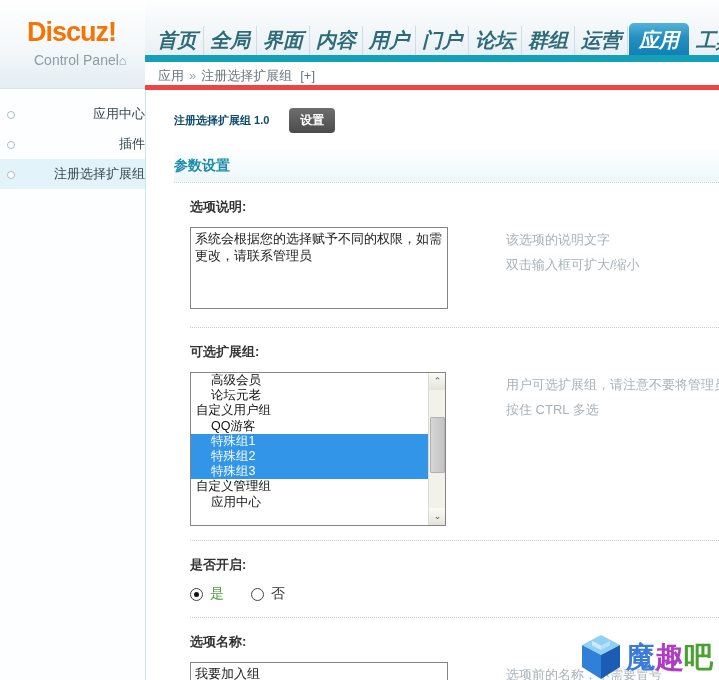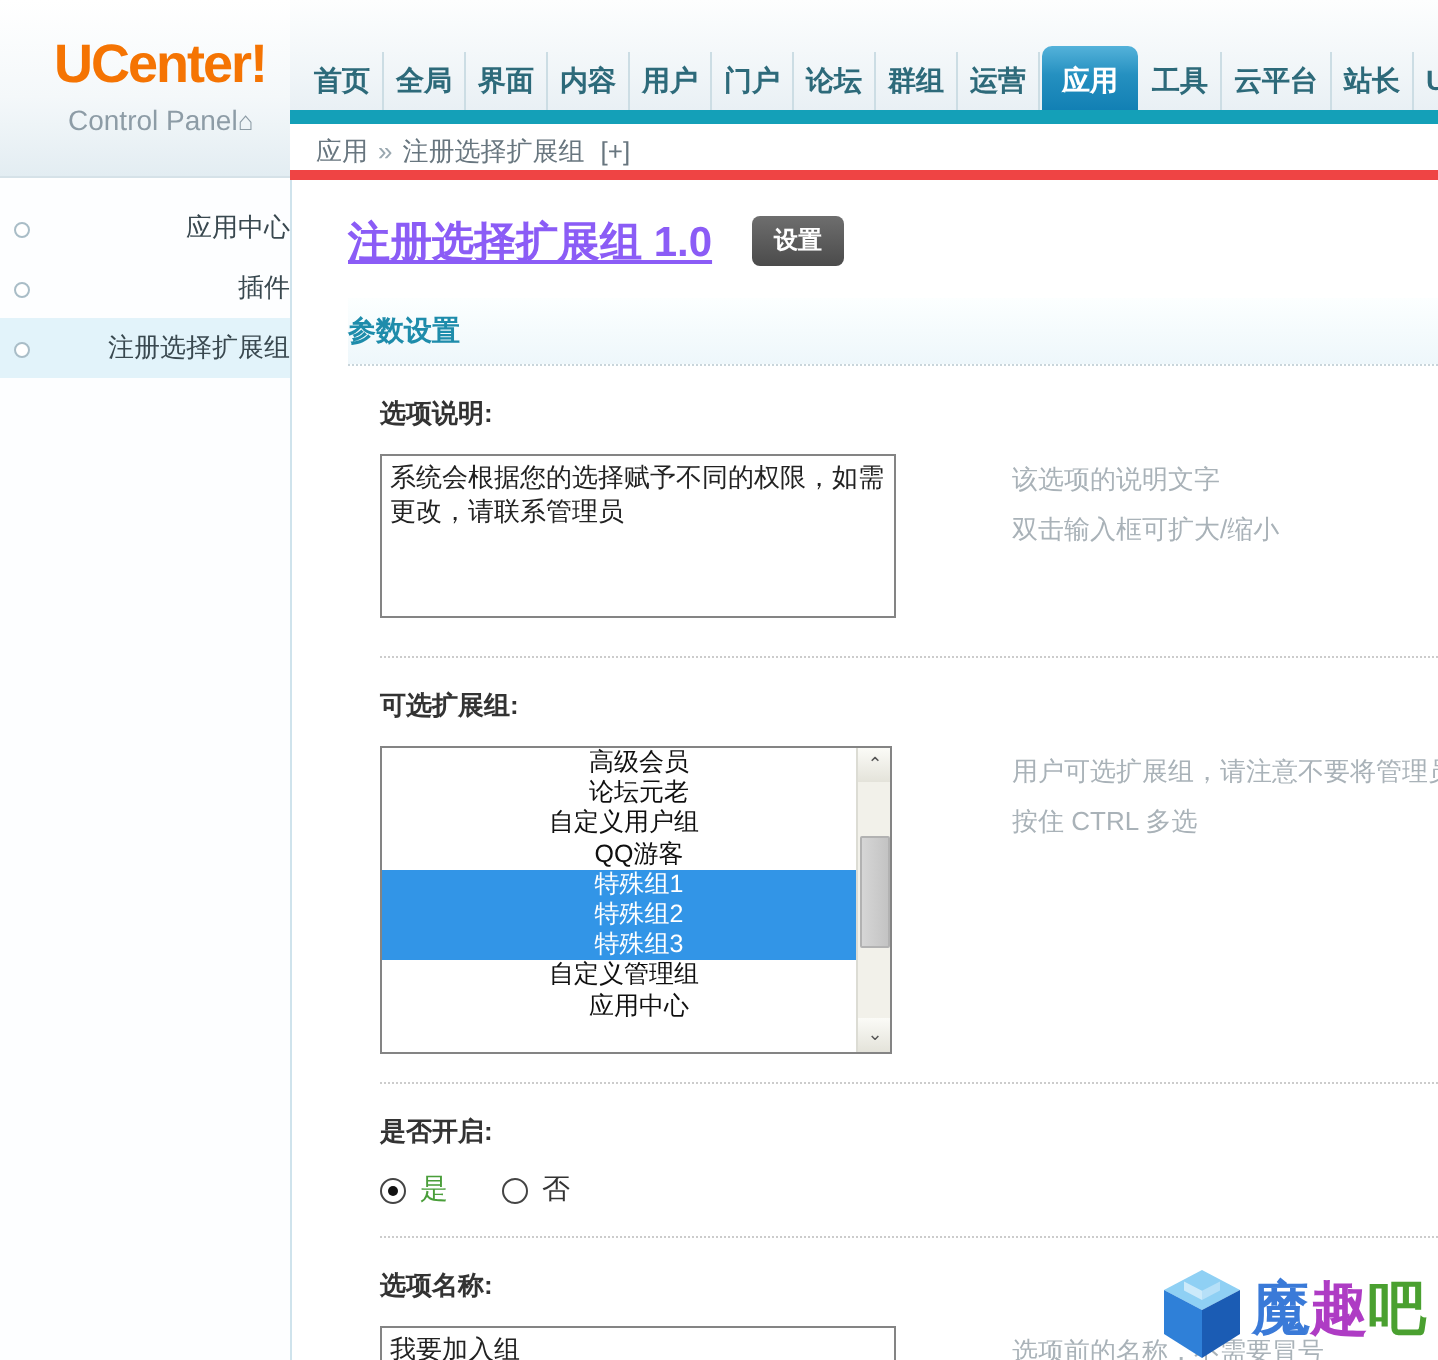--- a/index.html
+++ b/index.html
@@ -20,22 +20,22 @@
   .logo-sub { font-size:14px; color:#8d9ca6; margin:5px 0 0 7px; white-space:nowrap; }
   .home-glyph { font-size:13px; color:#8d9ca6; }
 
   .nav-wrap {
     position:absolute; left:145px; top:0; width:574px; height:62px;
     background:linear-gradient(#fdfefe 0%,#f0f5f8 60%,#e6eef3 100%);
   }
   .teal-bar { position:absolute; left:0; bottom:0; width:100%; height:7px; background:#14a0b8; }
   .tabs { position:absolute; left:6px; bottom:7px; display:flex; align-items:flex-end; white-space:nowrap; }
   .tab {
-    font-size:14px; font-weight:bold; color:#2d6a7a;
-    padding:6px 6px 7px; border-right:1px solid #ccdde4; line-height:16px; cursor:pointer;
+    font-size:20px; font-weight:bold; color:#2d6a7a;
+    padding:6px 6px 7px; border-right:1px solid #ccdde4; line-height:16px; cursor:pointer;font-style:italic;
   }
   .tab.active {
     color:#fff; border-right:none; margin:0 1px;
     background:linear-gradient(#54b2da 0%,#2590c0 45%,#1280b4 100%);
     border-radius:5px 5px 0 0; padding:9px 10px 7px;
   }
   .breadcrumb {
     position:absolute; left:145px; top:62px; width:574px; height:28px;
     background:#fff; border-bottom:5px solid #ef4444;
     font-size:13px; color:#68767f; line-height:27px; padding-left:13px; white-space:nowrap;
@@ -51,21 +51,21 @@
     border:1px solid #a9bdc7; border-radius:50%; background:#fff;
   }
   .side-item.selected { background:#e2f3fa; }
 
   
   .main {
     position:absolute; left:145px; top:90px; width:574px; height:590px;
     border-left:1px solid #cfe3ec; background:#fff; padding:0 0 0 28px;
   }
   .title-row { margin-top:15px; height:31px; display:flex; align-items:center; }
-  .page-title { font-size:21px; font-weight:bold; color:#8b5cf6;text-decoration:underline; }
+  .page-title { font-size:11px; font-weight:bold; color:#0c4a6e; }
   .settings-btn {
     margin-left:20px; background:linear-gradient(#6e6e6e,#4b4b4b); color:#fff;
     font-size:12px; font-weight:bold; padding:4px 11px; border:none; border-radius:4px;
     font-family:inherit; cursor:pointer;
   }
   .section-bar {
     margin-top:13px; padding:8px 0 7px;
     background:linear-gradient(#fcffff,#eef7fb);
     font-size:14px; font-weight:bold; color:#1e8cab;
     border-bottom:1px dotted #c9d5db;
@@ -75,21 +75,21 @@
   .field-body { display:flex; align-items:flex-start; }
   .control-col { flex:0 0 258px; width:258px; }
   .help-col { margin-left:58px; color:#a9b2b8; font-size:13px; line-height:25px; white-space:nowrap; }
 
   textarea.desc {
     width:258px; height:82px; border:1px solid #848484; background:#fff;
     font-family:inherit; font-size:13px; line-height:17px; padding:2px 4px; color:#222; resize:none;
   }
 
   .listbox { width:256px; height:154px; border:1px solid #848484; position:relative; background:#fff; overflow:hidden; }
-  .lb-options { margin-right:17px;text-align:center; }
+  .lb-options { margin-right:17px; }
   .lb-opt { font-size:12.5px; height:15.2px; line-height:15.2px; color:#101010; padding-left:20px; white-space:nowrap; overflow:hidden; cursor:default; }
   .lb-opt.bold { font-weight:normal; padding-left:5px; }
   .lb-opt.selected { background:#3295e7; color:#fff; }
   .scrollbar { position:absolute; right:0; top:0; width:17px; height:100%; background:#f2f1ea; border-left:1px solid #dcdcd4; }
   .sb-btn {
     position:absolute; left:0; width:17px; height:17px; text-align:center;
     background:linear-gradient(#fbfbf7,#e4e3da); color:#555; font-size:9px; line-height:17px; cursor:pointer;
   }
   .sb-up { top:0; } .sb-down { bottom:0; }
   .sb-thumb {
@@ -107,32 +107,32 @@
   .radio-opt + .radio-opt { margin-left:27px; }
   .yes-label { color:#4a9e3a; }
   .no-label { color:#333; }
 
   input.name-input {
     width:258px; height:23px; border:1px solid #848484; background:#fff;
     font-family:inherit; font-size:13px; padding:2px 4px; color:#222;
   }
 
   
-  .watermark { position:absolute; right:6px; bottom:0px; display:flex; z-index:9;font-family:Liberation Mono, monospace; }
+  .watermark { position:absolute; right:6px; bottom:0px; display:flex; z-index:9; }
   .wm-cube { width:40px; height:46px; margin-right:5px; }
   .wm-text { font-size:29px; font-weight:bold; line-height:46px; text-shadow:0 0 3px #fff; }
   .wm1 { color:#3a7ad8; } .wm2 { color:#ae3cc4; } .wm3 { color:#4aa030; }
 </style>
 </head>
 <body>
 
 <div class="page">
 
   <div class="logo-col">
-    <div class="logo-text">UCenter!</div>
+    <div class="logo-text">Discuz!</div>
     <div class="logo-sub">
       <span>Control Panel</span><span class="home-glyph">⌂</span>
     </div>
   </div>
 
   <div class="nav-wrap">
     <div class="tabs">
 
         <span class="tab"><span>首页</span></span>
 

